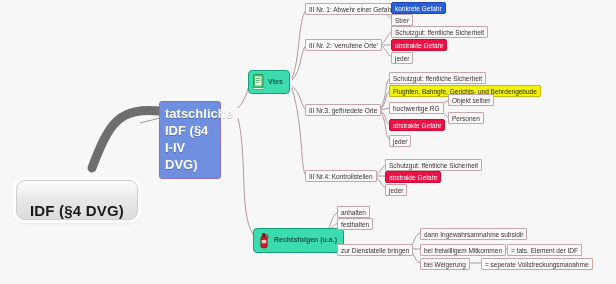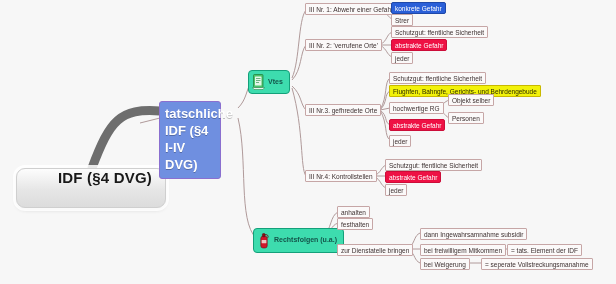--- a/index.html
+++ b/index.html
@@ -20,31 +20,30 @@
     left: 0; top: 0;
     width: 616px;
     height: 284px;
     pointer-events: none;
   }
 
   
   .root-node {
     position: absolute;
     left: 16px;
-    top: 168px;
+    top: 180px;
     width: 120px;
     height: 38px;
     border-radius: 9px;
     background: linear-gradient(#fdfdfd, #e6e6e6 55%, #dcdcdc);
     border: 1px solid #cfcfcf;
     box-shadow: 0 0 0 3px rgba(255,255,255,0.85), 0 2px 4px rgba(0,0,0,0.16);
     display: flex;
-    align-items: flex-start;
+    align-items: flex-end;
     justify-content: center;
-    padding-left: 28px;
   }
   .root-node .root-label {
     font-size: 15px;
     font-weight: bold;
     color: #1a1a1a;
     letter-spacing: 0.2px;
     white-space: nowrap;
   }
 
   

